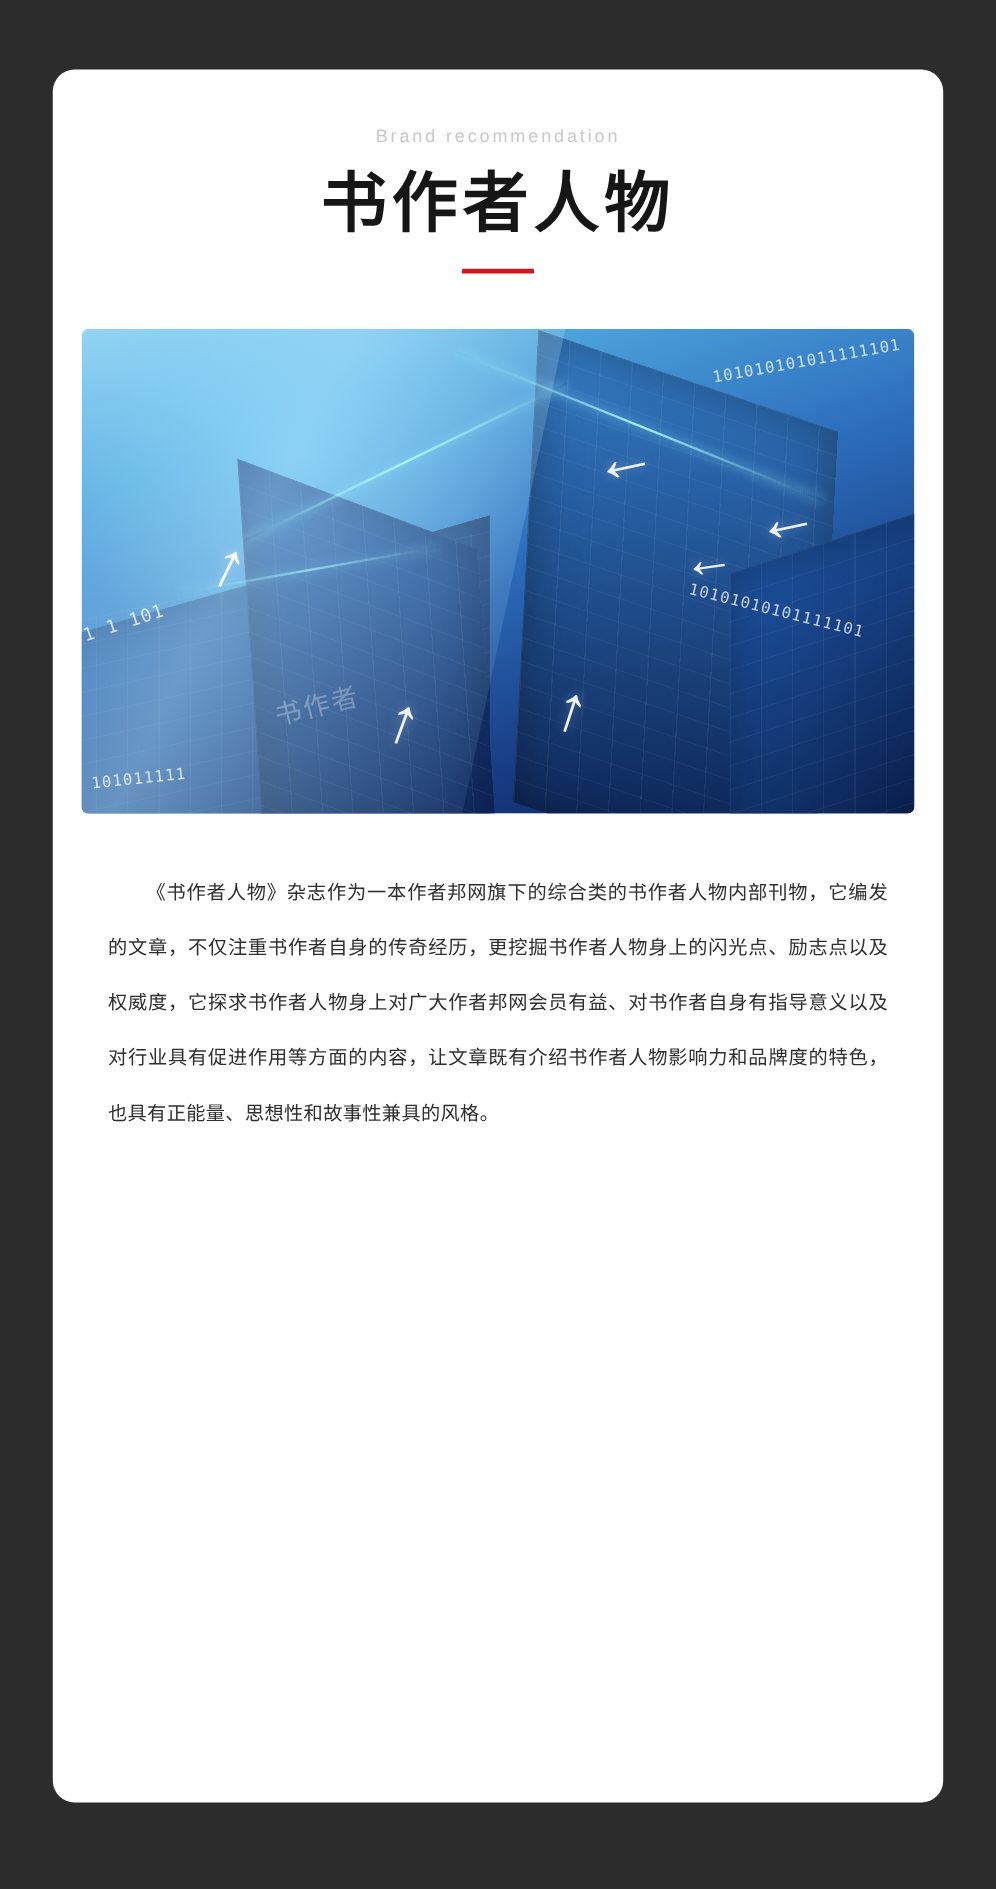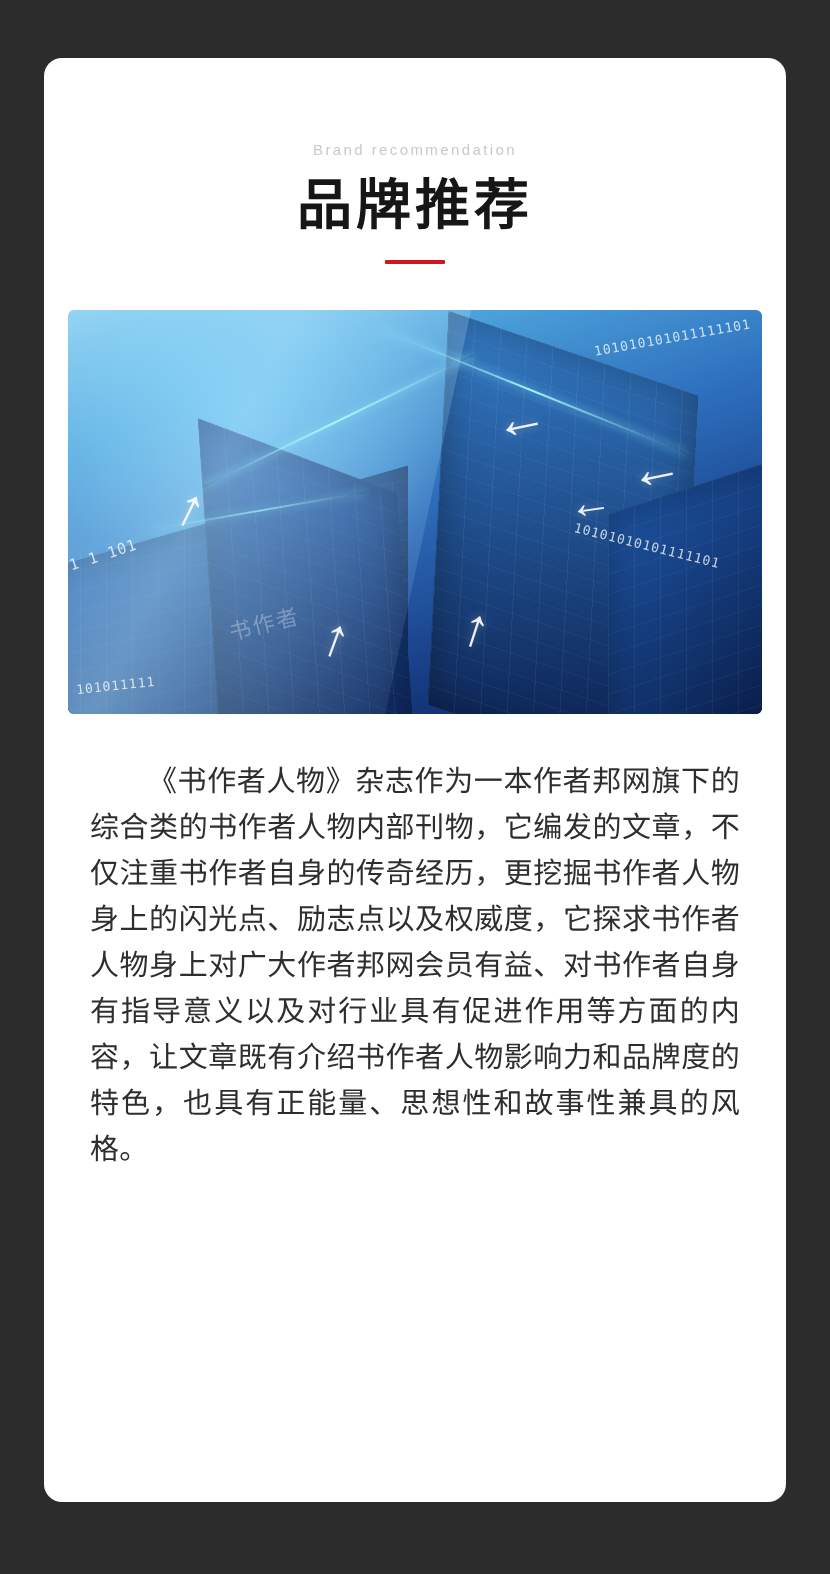--- a/index.html
+++ b/index.html
@@ -31,21 +31,21 @@
     width: 742px;
     height: 1444px;
     background: #ffffff;
     border-radius: 18px;
     box-sizing: border-box;
     overflow: hidden;
   }
 
   
   .header {
-    padding-top: 84px;
+    padding-top: 48px;
     text-align: center;
   }
   .eyebrow {
     font-size: 15px;
     letter-spacing: 2.4px;
     color: #c9c9c9;
     font-family: "Liberation Sans", sans-serif;
     line-height: 1;
   }
   .title {
@@ -167,39 +167,39 @@
     transform: rotate(-14deg);
     font-family: "DejaVu Serif", serif;
   }
 
   
   .copy {
     margin: 44px auto 0 auto;
     width: 650px;
   }
   .para {
-    font-size: 29px;
+    font-size: 16px;
     line-height: 46px;
     color: #2e2e2e;
     text-indent: 2em;
     text-align: justify;
     font-family: "Liberation Sans", sans-serif;
     letter-spacing: .3px;
   }
   .para + .para { margin-top: 34px; }
 </style>
 </head>
 <body>
 
 <div class="page">
   <div class="card">
 
     <div class="header">
       <div class="eyebrow">Brand recommendation</div>
-      <div class="title">品牌推荐</div>
+      <div class="title">书作者人物</div>
       <div class="rule"></div>
     </div>
 
     <div class="hero-wrap">
       <div class="hero">
         <div class="bldg b1">
             <div class="grid"></div>
           </div>
         <div class="bldg b2">
             <div class="grid"></div>

